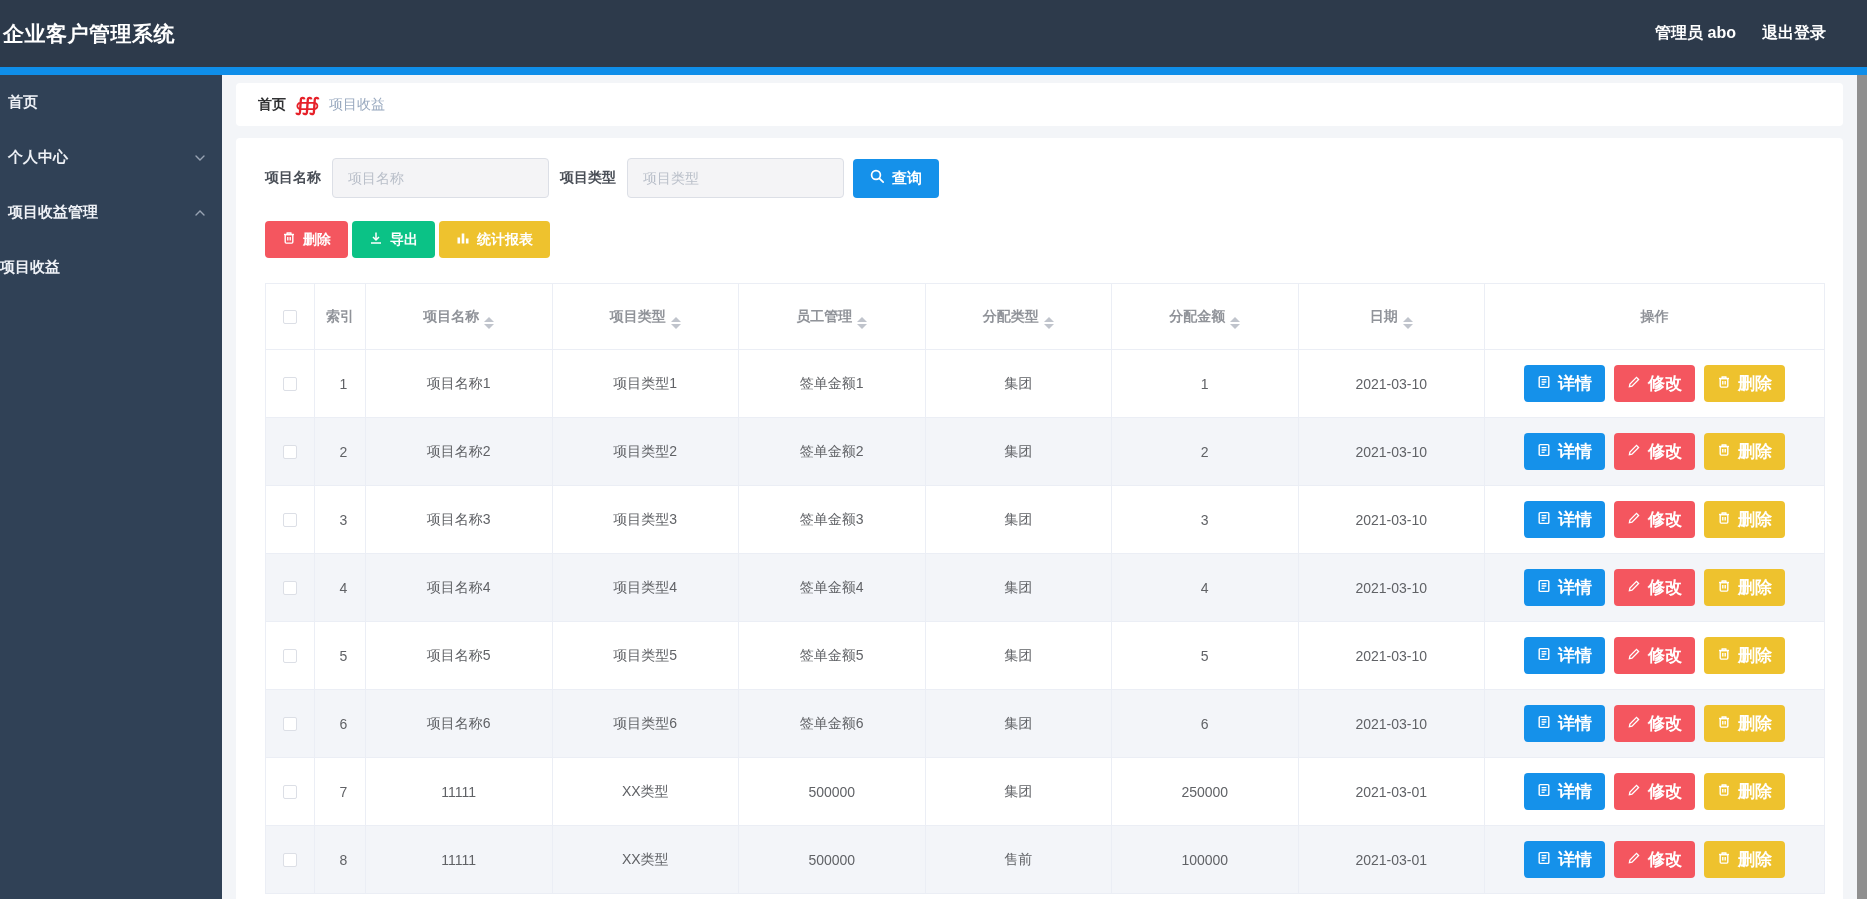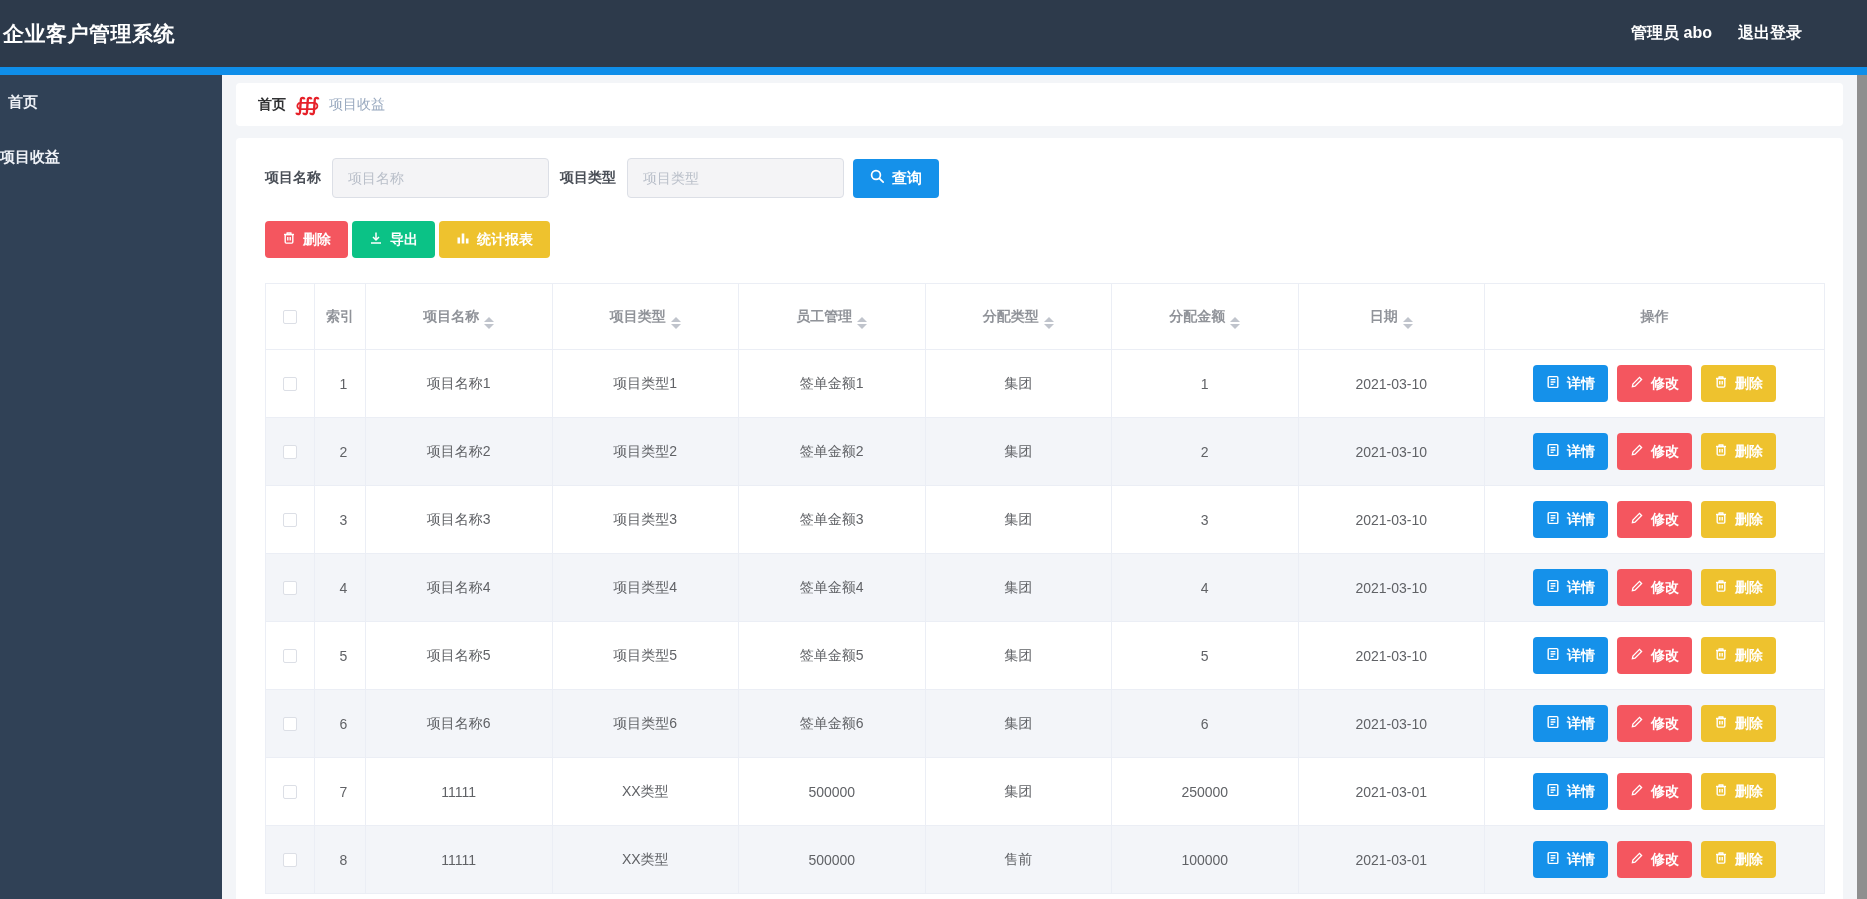--- a/index.html
+++ b/index.html
@@ -17,21 +17,21 @@
     --header-text:#909399;
   }
   *{box-sizing:border-box;margin:0;padding:0}
   html,body{width:1867px;height:899px;overflow:hidden}
   body{font-family:"Liberation Sans","DejaVu Sans",sans-serif;background:var(--page-bg);position:relative}
 
   
   .navbar{position:absolute;top:0;left:0;width:1867px;height:67px;background:var(--navbar-bg);
     display:flex;align-items:center;justify-content:space-between;z-index:20}
   .navbar-title{color:#fff;font-size:21px;font-weight:bold;padding-left:3px;letter-spacing:.5px}
-  .navbar-right{display:flex;align-items:flex-start;gap:26px;padding-right:65px}
+  .navbar-right{display:flex;align-items:flex-start;gap:26px;padding-right:41px}
   .navbar-right span{color:#fff;font-size:16px;font-weight:bold;cursor:pointer}
 
   .top-strip{position:absolute;top:67px;left:0;width:1867px;height:8px;background:var(--strip-blue);z-index:20}
 
   
   .sidebar{position:absolute;top:75px;left:0;bottom:0;width:222px;background:var(--sidebar-bg);z-index:10}
   .side-item{height:55px;display:flex;align-items:center;padding:0 16px 0 8px;
     color:#eef1f6;font-size:15px;font-weight:600;cursor:pointer;white-space:nowrap}
   .side-item.active{background:var(--sidebar-active)}
   .side-item.sub{padding-left:0;font-weight:600}
@@ -73,41 +73,57 @@
   .grid td{height:68px;color:var(--cell-text);text-align:center;background:#fff}
   .grid tr.striped td{background:#f3f5f9}
   .col-cb{width:49px}.col-idx{width:51px}.col-op{width:340px}
   .td-idx{text-align:left;padding-left:7px}
   .cb{width:14px;height:14px;border:1px solid #dcdfe6;border-radius:2px;background:#fff;margin:0 auto;cursor:pointer}
   .sorter{display:inline-flex;flex-direction:column;gap:2px;margin-left:5px;vertical-align:-1px}
   .sorter i{display:block;width:0;height:0;border-left:5px solid transparent;border-right:5px solid transparent}
   .sorter .up{border-bottom:5px solid #c0c4cc}
   .sorter .dn{border-top:5px solid #c0c4cc}
   .rowbtns{display:flex;align-items:center;justify-content:center;gap:9px}
-  .rowbtns .btn{height:37px;padding:16px 13px;font-size:14px}
+  .rowbtns .btn{height:37px;padding:16px 13px;font-size:17px}
 
   
   .scrollbar{position:absolute;top:75px;right:0;bottom:0;width:10px;background:#fafafa;z-index:30}
   .scrollbar .thumb{position:absolute;top:0;left:0;right:0;bottom:0;background:#8f8f8f}
 </style>
 </head>
 <body>
 
 <div class="navbar">
   <div class="navbar-title">企业客户管理系统</div>
   <div class="navbar-right">
     <span>管理员 abo</span>
     <span>退出登录</span>
   </div>
 </div>
 <div class="top-strip"></div>
 
 <aside class="sidebar" id="sidebar">
     <div class="side-item">
       <span>首页</span>
+    </div>
+    <div class="side-item">
+      <span>个人中心</span>
+      <span class="chev">
+        <svg width="12" height="12" viewBox="0 0 12 12">
+          <polyline points="2,4 6,8 10,4" fill="none" stroke="#98a3b3" stroke-width="1.4" stroke-linecap="round"></polyline>
+        </svg>
+      </span>
+    </div>
+    <div class="side-item">
+      <span>项目收益管理</span>
+      <span class="chev">
+        <svg width="12" height="12" viewBox="0 0 12 12">
+          <polyline points="2,8 6,4 10,8" fill="none" stroke="#98a3b3" stroke-width="1.4" stroke-linecap="round"></polyline>
+        </svg>
+      </span>
     </div>
     <div class="side-item sub">
       <span>项目收益</span>
     </div>
   </aside>
 
 <div class="main">
 
   <div class="crumb-card">
     <span class="crumb-home">首页</span>

